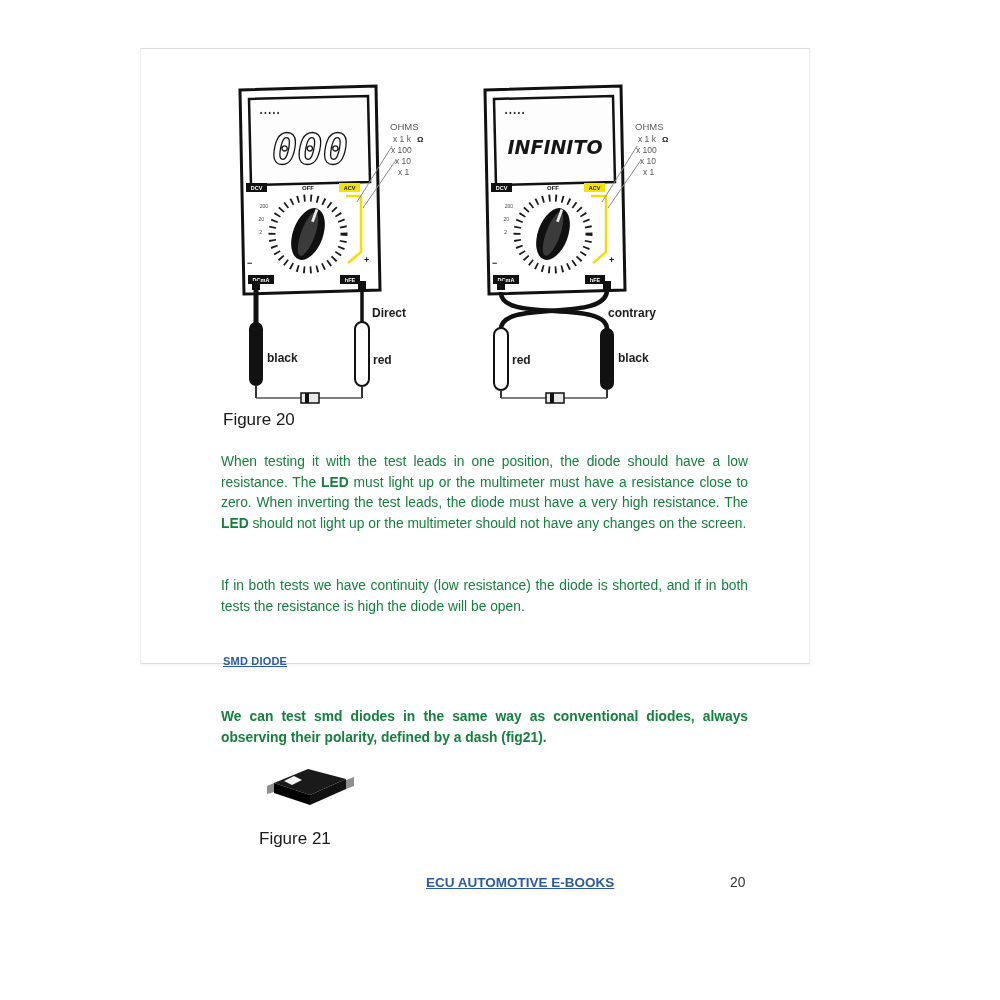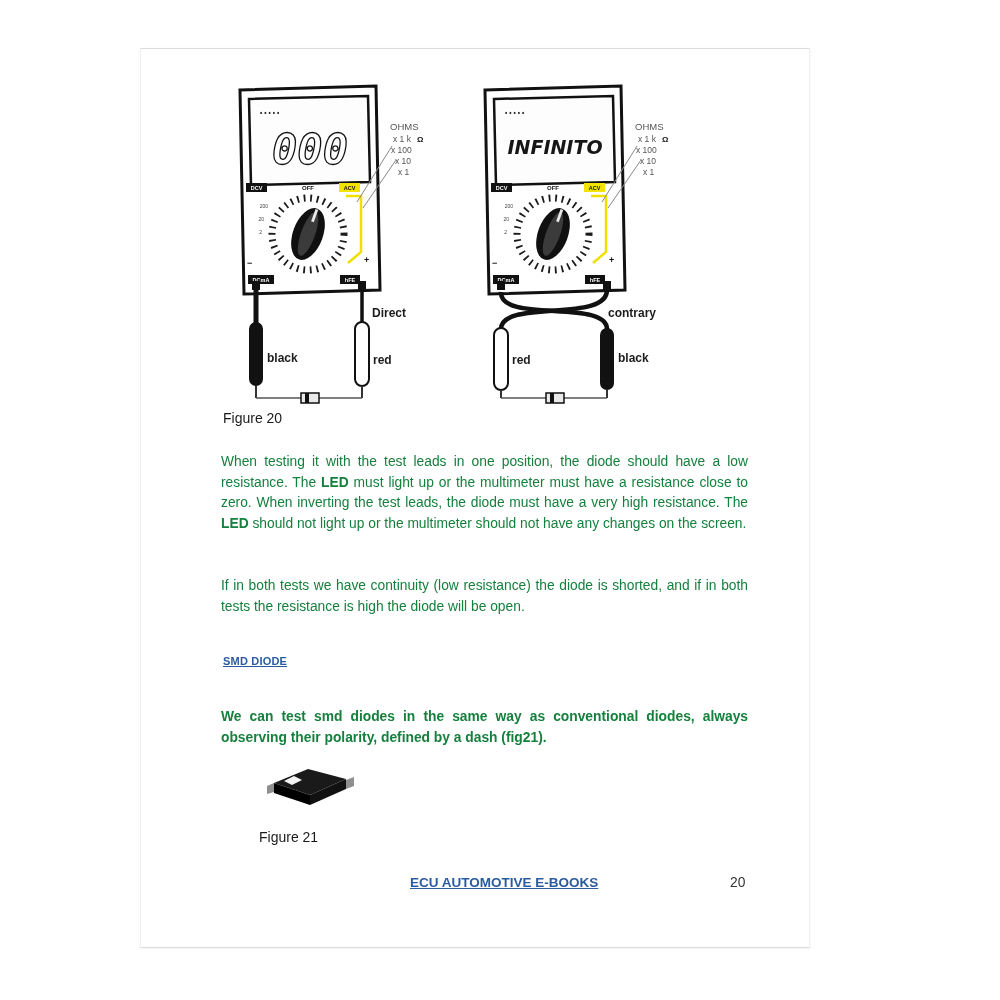--- a/index.html
+++ b/index.html
@@ -1,34 +1,34 @@
 <!DOCTYPE html>
 <html><head>
 <meta charset="utf-8">
 <style>
   * { margin:0; padding:0; box-sizing:border-box; }
   html,body { width:1000px; height:1000px; background:#ffffff; font-family:"Liberation Sans",sans-serif; position:relative; overflow:hidden; }
-  .sheet { position:absolute; left:140px; top:48px; width:670px; height:900px; background:#fff;
+  .sheet { position:absolute; left:140px; top:48px; width:670px; height:616px; background:#fff;
            border:1px solid #f0f0f0; border-top:1px solid #dcdcdc; border-bottom:1px solid #dcdcdc;
            box-shadow:0 1px 3px rgba(0,0,0,0.05); }
   .fig-svg { position:absolute; }
   #meter-left  { left:85px;  top:35px; }
   #meter-right { left:330px; top:35px; }
-  .caption { position:absolute; font-size:14px; color:#1a1a1a; }
+  .caption { position:absolute; font-size:17px; color:#1a1a1a; }
   #fig20-caption { left:82px; top:361px; }
   #fig21-caption { left:82px; top:780px;margin-left:36px; }
   .para { position:absolute; left:80px; width:527px; font-size:13.8px; line-height:20.6px; color:#15803d; text-align:justify; }
   #para1 { top:403px; }
   #para2 { top:527px; }
   #para3 { top:658px;font-weight:bold; }
   .bold { font-weight:bold; }
   #heading { position:absolute; left:82px; top:606px; font-size:11px; font-weight:bold; color:#2a5b9e;
              text-decoration:underline; letter-spacing:0.2px; }
   #smd-illustration { left:123px; top:710px; }
-  #footer-link { position:absolute; left:262px; top:826px; font-size:13.5px; font-weight:600;
+  #footer-link { position:absolute; left:278px; top:826px; font-size:13.5px; font-weight:600;
                  color:#2a5b9e; text-decoration:underline; cursor:pointer;padding-left:7px; }
   #page-number { position:absolute; left:589px; top:826px; font-size:13.8px; color:#333; }
 
   
   .lbl        { font-size:12px; font-weight:bold; fill:#1c1c1c; font-family:"Liberation Sans",sans-serif; }
   .ohms-title { font-size:9.5px; fill:#555; font-family:"Liberation Sans",sans-serif; }
   .ohms-range { font-size:8.5px; fill:#555; font-family:"Liberation Sans",sans-serif; }
   .ohm-icon   { font-size:8px; font-weight:bold; fill:#111; }
   .dots       { font-size:6.5px; letter-spacing:2px; fill:#222; font-weight:bold; }
   .lcd-digits { font-size:42px; font-style:italic; font-weight:bold; font-family:"DejaVu Sans Mono",monospace;

